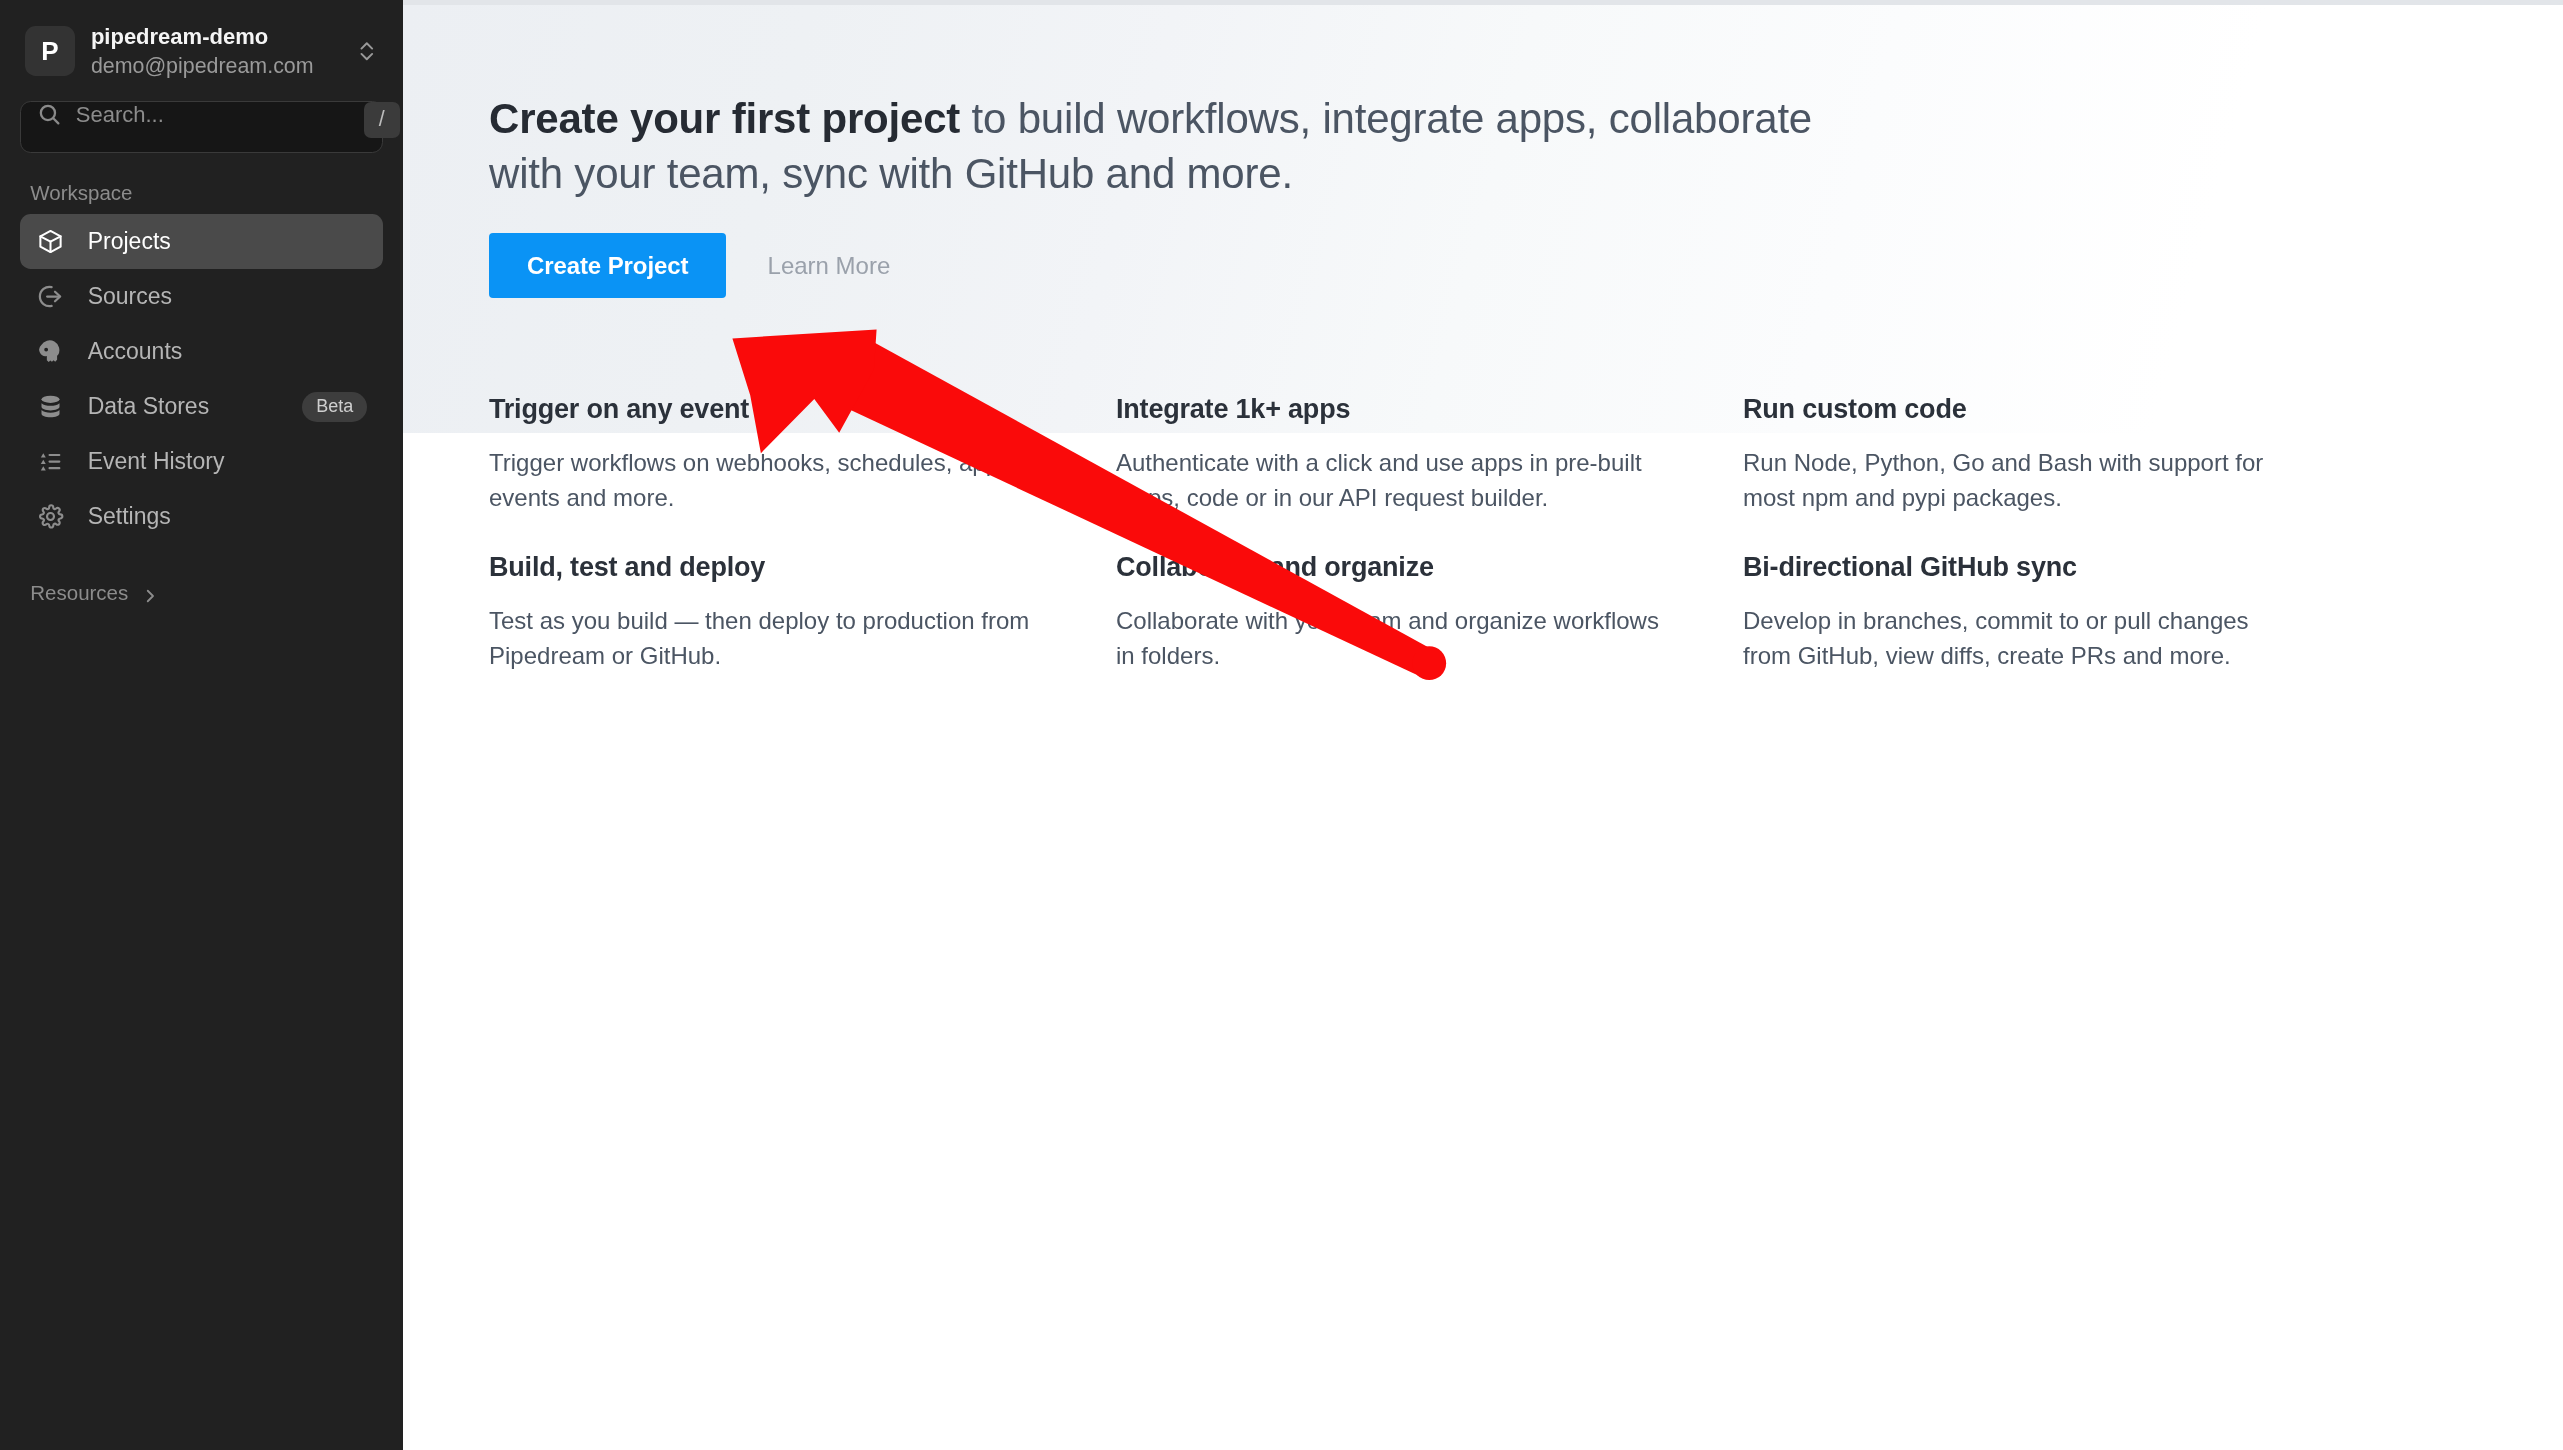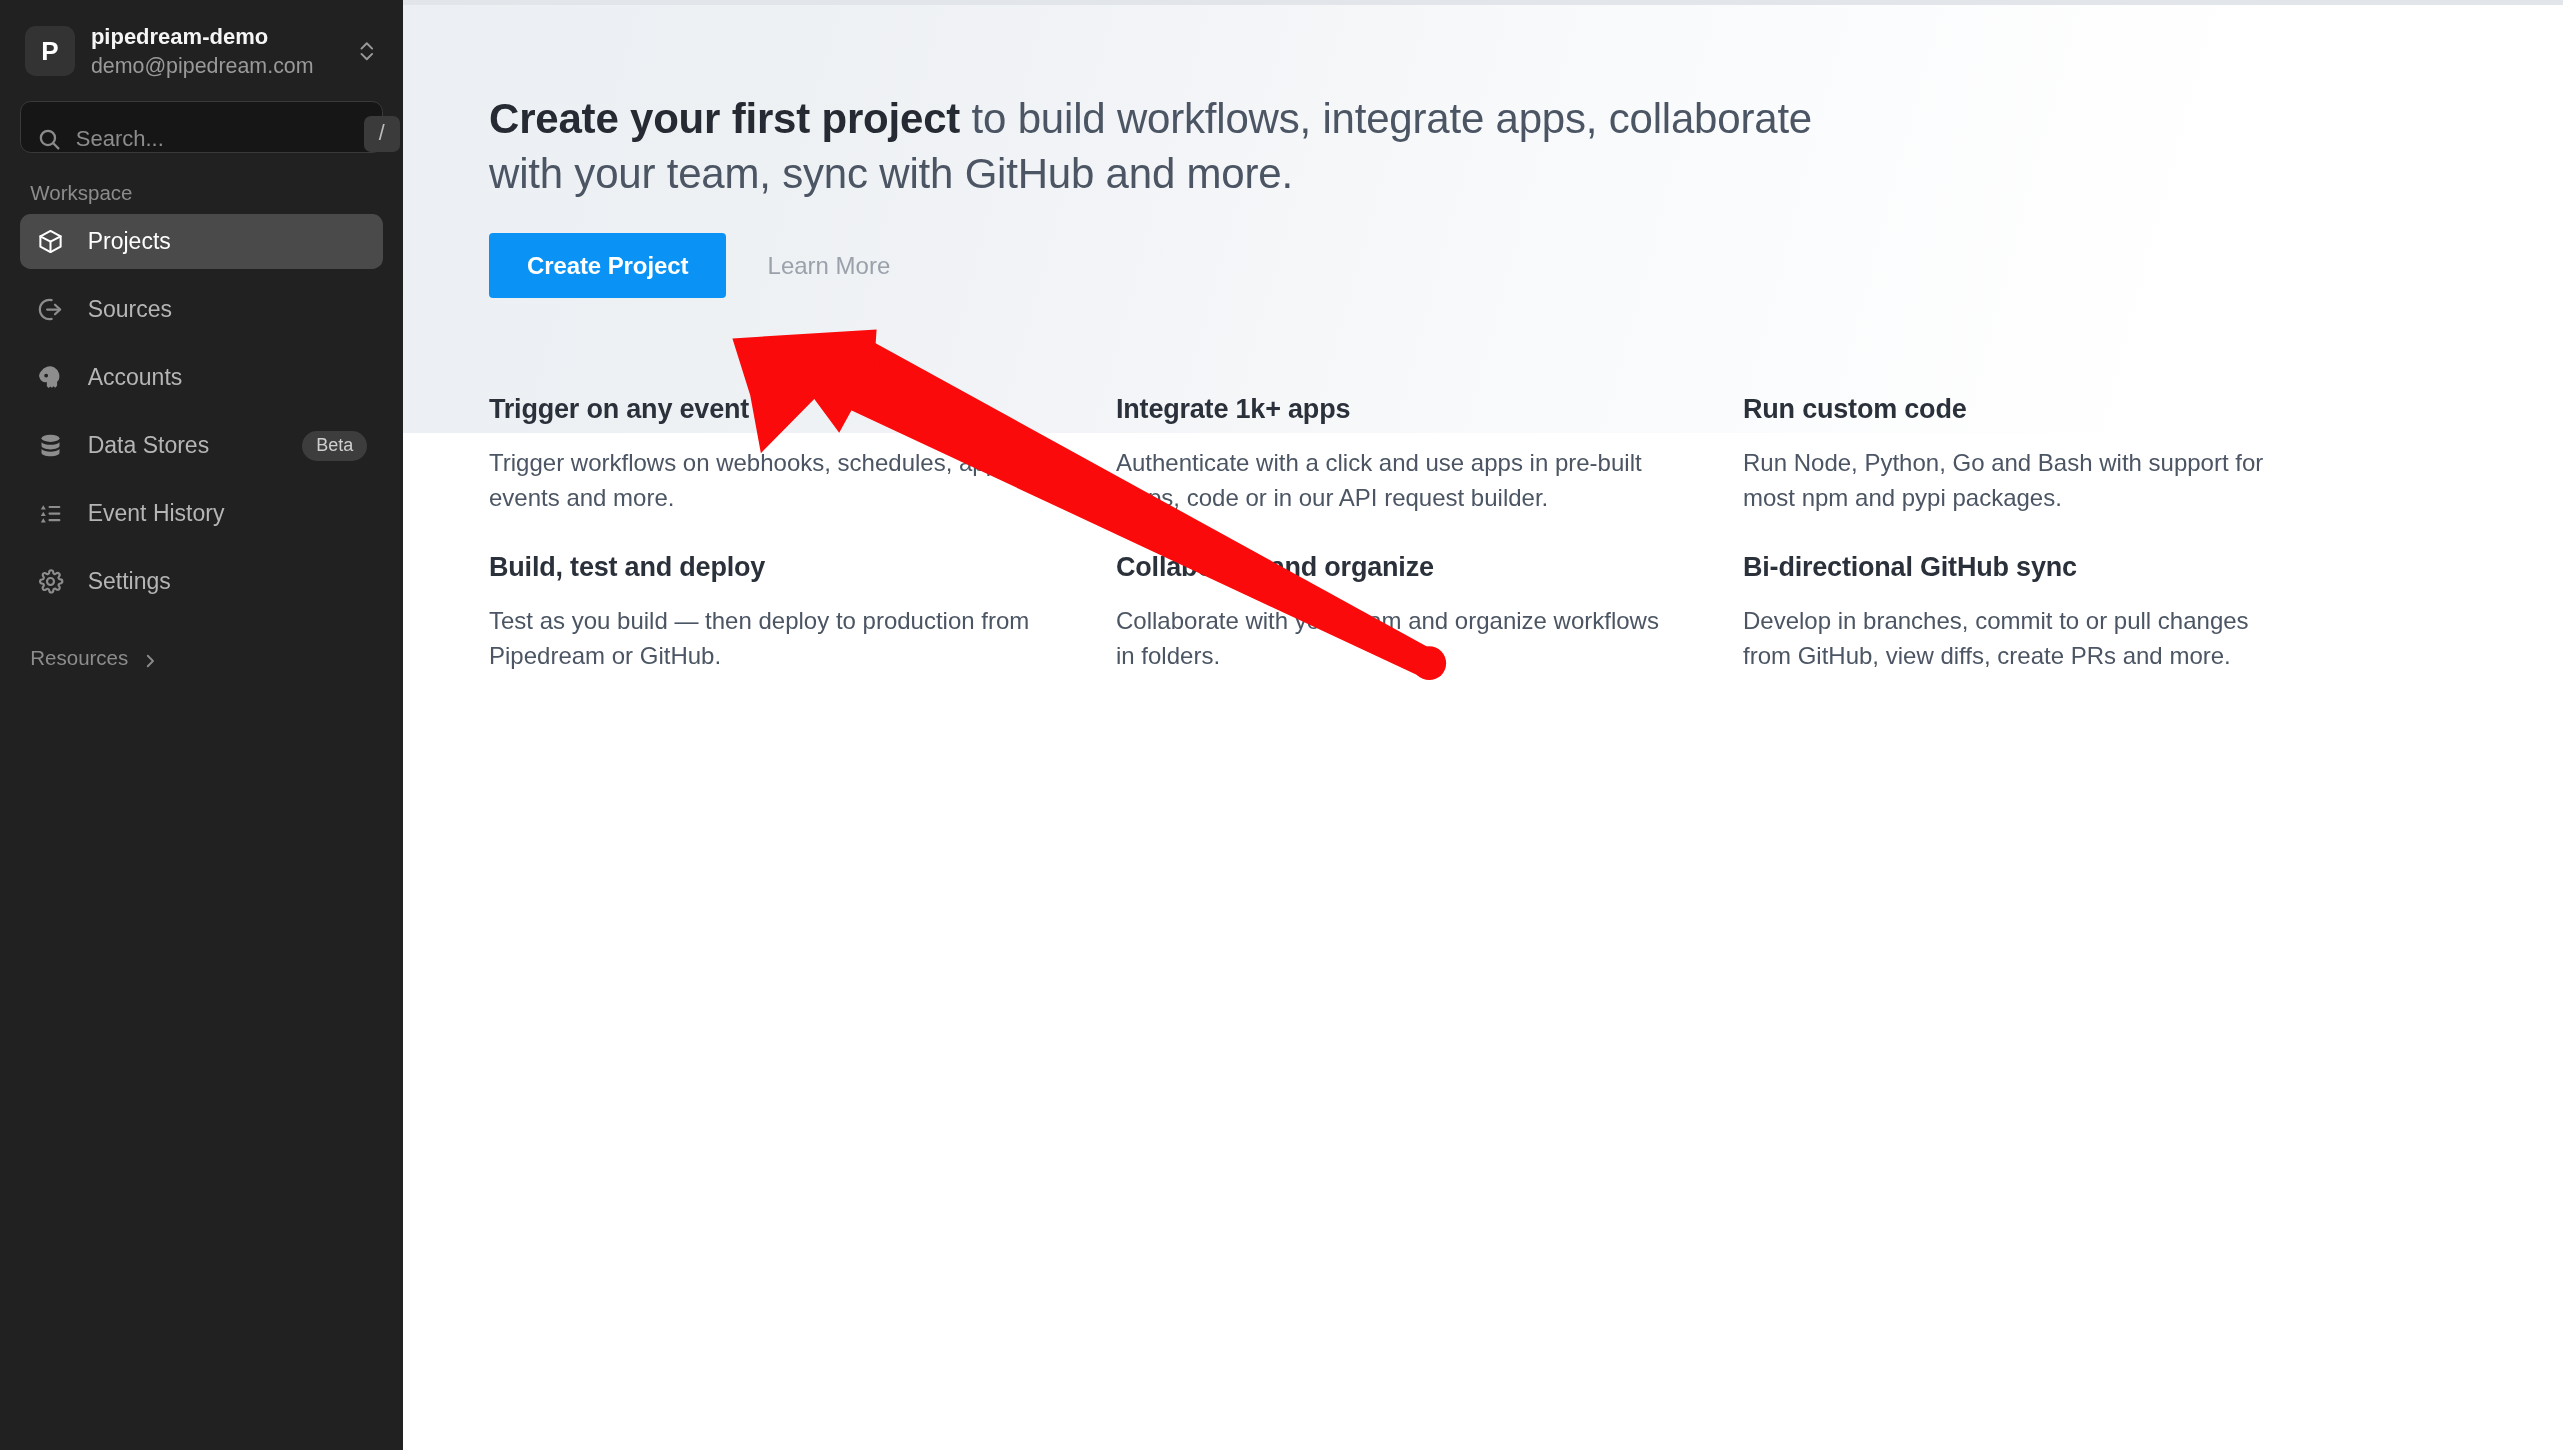--- a/index.html
+++ b/index.html
@@ -84,21 +84,21 @@
   }
 
   
   .search-box {
     margin-top: 16px;
     height: 52px;
     background: #161616;
     border: 0.9px solid #3a3a3a;
     border-radius: 10.7px;
     display: flex;
-    align-items: flex-end;
+    align-items: flex-start;
     padding: 0 10.7px 0 16px;
     cursor: text;
   }
 
   .search-icon { color: #8a8a8a; display: flex; align-items: center; flex: 0 0 auto; }
 
   .search-input {
     flex: 1;
     background: transparent;
     border: none;
@@ -129,21 +129,21 @@
     margin: 28.5px 0 9px 10.7px;
   }
 
   .nav-item {
     height: 55px;
     display: flex;
     align-items: center;
     border-radius: 10.7px;
     padding: 0 16px 0 12.5px;
     cursor: pointer;
-    margin-bottom: 13px;
+    margin-bottom: 0;
   }
   .nav-item.active { background: #4a4a4a; }
 
   .nav-icon {
     width: 36px;
     flex: 0 0 36px;
     display: flex;
     align-items: center;
     justify-content: center;
     color: #8d8d8d;

